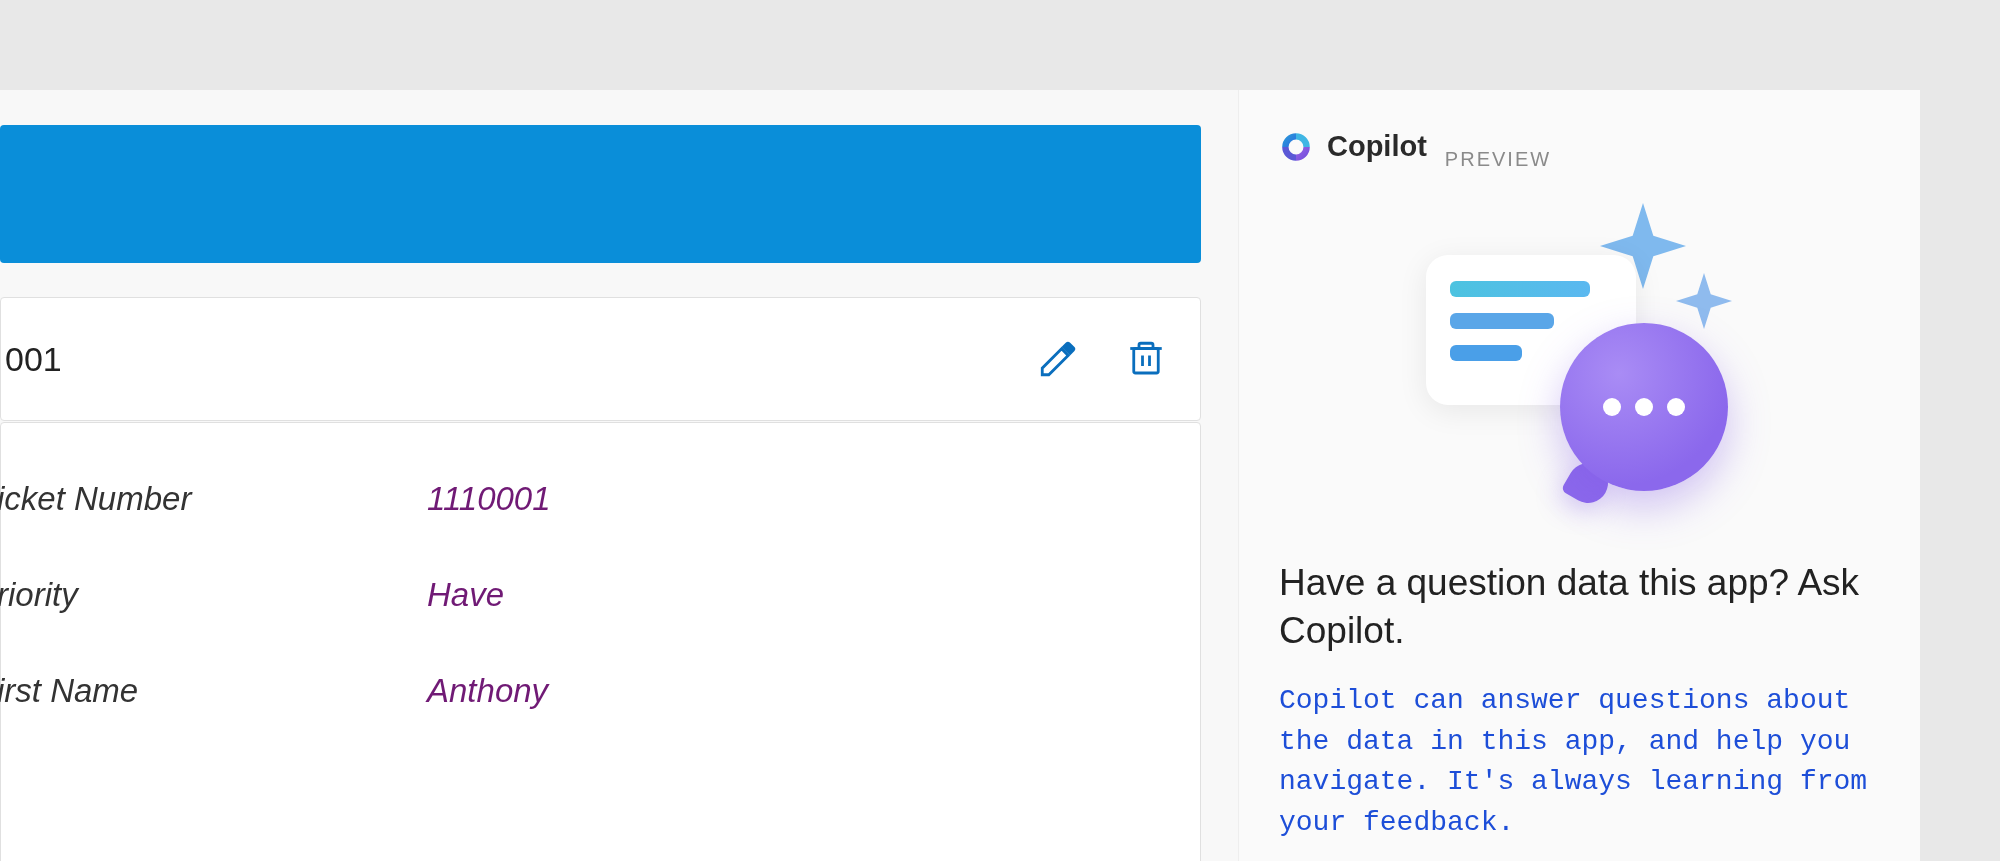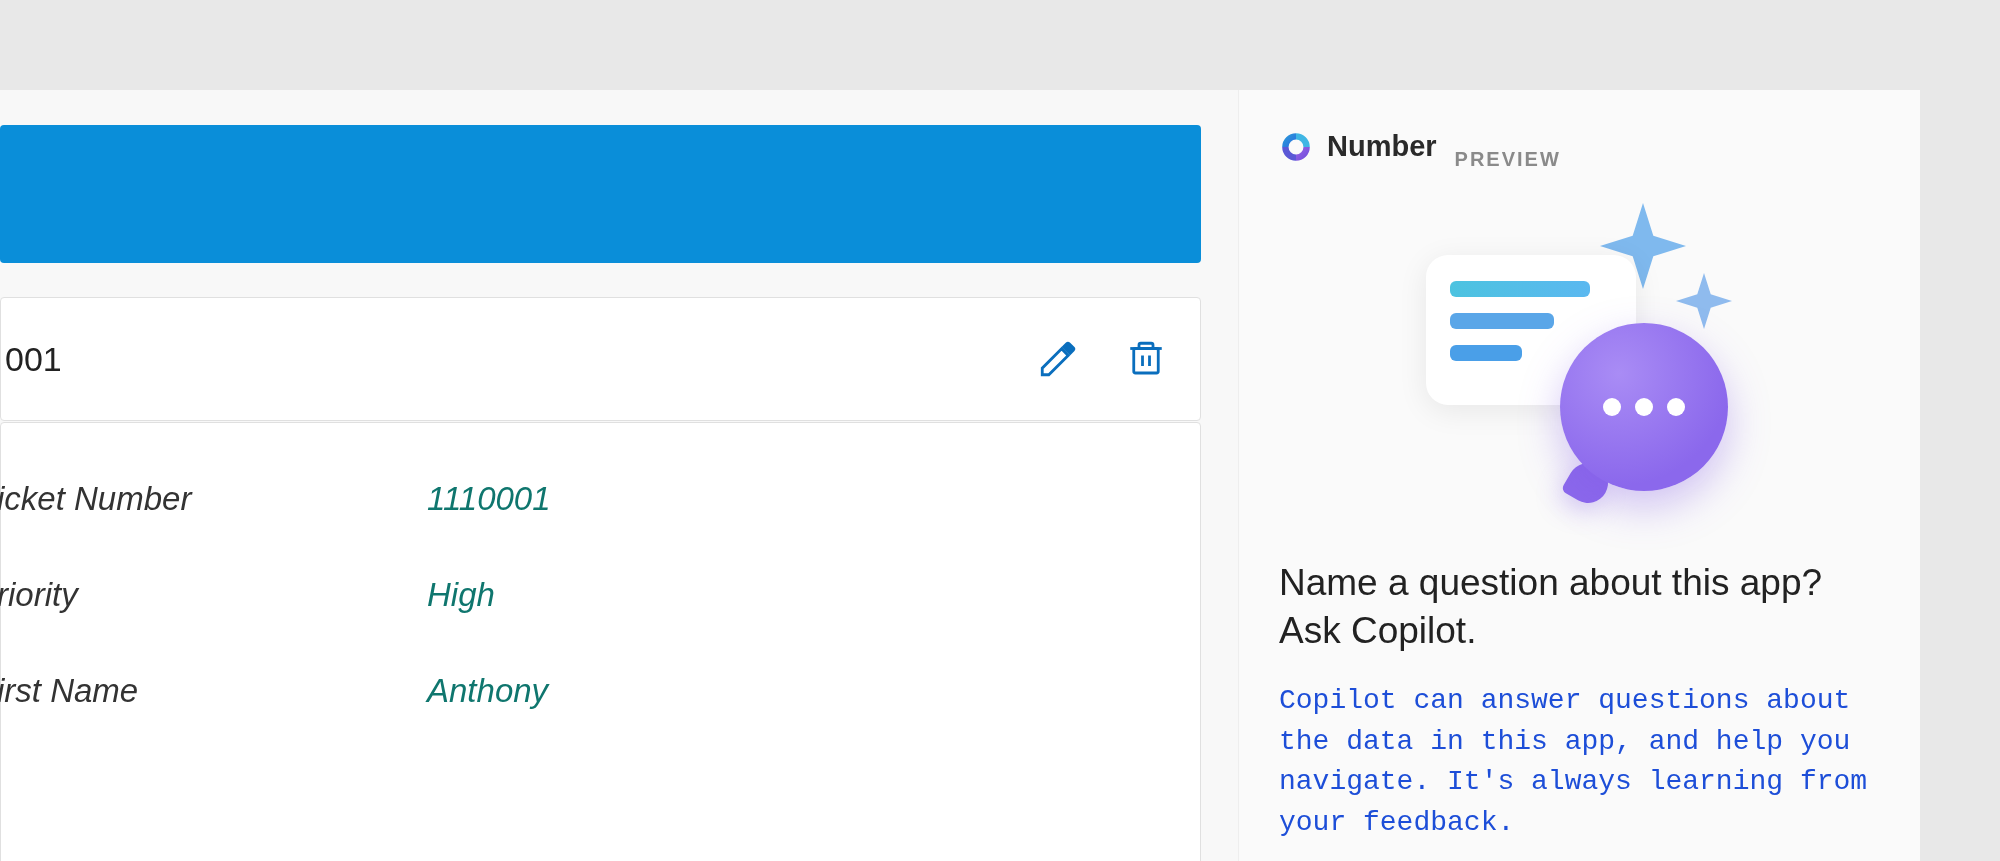--- a/index.html
+++ b/index.html
@@ -83,21 +83,21 @@
     font-style: italic;
   }
   .detail-label {
     width: 430px;
     font-size: 33px;
     color: #333;
     margin-left: -16px;
   }
   .detail-value {
     font-size: 33px;
-    color: #0f766e;
+    color: #701a75;
   }
   .copilot-panel {
     position: absolute;
     left: 1238px;
     top: 0;
     width: 682px;
     height: 771px;
     background: #fafafa;
     border-left: 1px solid #eee;
     padding: 32px 40px;
@@ -113,21 +113,21 @@
   }
   .copilot-title {
     font-size: 29px;
     font-weight: 600;
     color: #2a2a2a;
   }
   .copilot-badge {
     font-size: 20px;
     letter-spacing: 2px;
     color: #8a8a8a;
-    font-weight: 700;
+    font-weight: 400;
     margin-left: 4px;
     margin-top: 26px;
   }
   .copilot-illustration {
     position: relative;
     width: 320px;
     height: 300px;
     margin: 40px auto 48px auto;
   }
   .illus-card {
@@ -211,21 +211,21 @@
       </div>
     </div>
 
     <div class="detail-panel">
       <div class="detail-row">
         <div class="detail-label">icket Number</div>
         <div class="detail-value">1110001</div>
       </div>
       <div class="detail-row">
         <div class="detail-label">riority</div>
-        <div class="detail-value">High</div>
+        <div class="detail-value">Have</div>
       </div>
       <div class="detail-row">
         <div class="detail-label">irst Name</div>
         <div class="detail-value">Anthony</div>
       </div>
       <div class="detail-row">
         
         
       </div>
     </div>
@@ -241,21 +241,21 @@
             <linearGradient id="g2" x1="0" y1="0" x2="1" y2="1">
               <stop offset="0" stop-color="#9b65e8"></stop>
                 <stop offset="1" stop-color="#6a49d8"></stop>
             </linearGradient>
           </defs>
           <path d="M16 3 A13 13 0 0 0 3 16 L9 16 A7 7 0 0 1 16 9 Z" fill="url(#g1)"></path>
           <path d="M16 29 A13 13 0 0 0 29 16 L23 16 A7 7 0 0 1 16 23 Z" fill="url(#g2)"></path>
           <path d="M29 16 A13 13 0 0 0 16 3 L16 9 A7 7 0 0 1 23 16 Z" fill="#3fb6e4"></path>
           <path d="M3 16 A13 13 0 0 0 16 29 L16 23 A7 7 0 0 1 9 16 Z" fill="#5b58d6"></path>
         </svg>
-        <span class="copilot-title">Number</span>
+        <span class="copilot-title">Copilot</span>
         <span class="copilot-badge">PREVIEW</span>
       </div>
 
       <div class="copilot-illustration">
         <svg class="sparkle-big" viewBox="0 0 100 100">
           <path d="M50 0 L62 38 L100 50 L62 62 L50 100 L38 62 L0 50 L38 38 Z" fill="#7fb9ee"></path>
         </svg>
         <svg class="sparkle-small" viewBox="0 0 100 100">
           <path d="M50 0 L62 38 L100 50 L62 62 L50 100 L38 62 L0 50 L38 38 Z" fill="#8fbbee"></path>
         </svg>
@@ -265,18 +265,18 @@
           <div class="illus-line l3"></div>
         </div>
         <div class="illus-bubble-tail"></div>
         <div class="illus-bubble">
           <div class="dot"></div>
           <div class="dot"></div>
           <div class="dot"></div>
         </div>
       </div>
 
-      <div class="copilot-heading">Name a question about this app? Ask Copilot.</div>
+      <div class="copilot-heading">Have a question data this app? Ask Copilot.</div>
       <div class="copilot-desc">Copilot can answer questions about the data in this app, and help you navigate. It's always learning from your feedback.</div>
     </div>
 
   </div>
 </div>
 
 </body></html>

